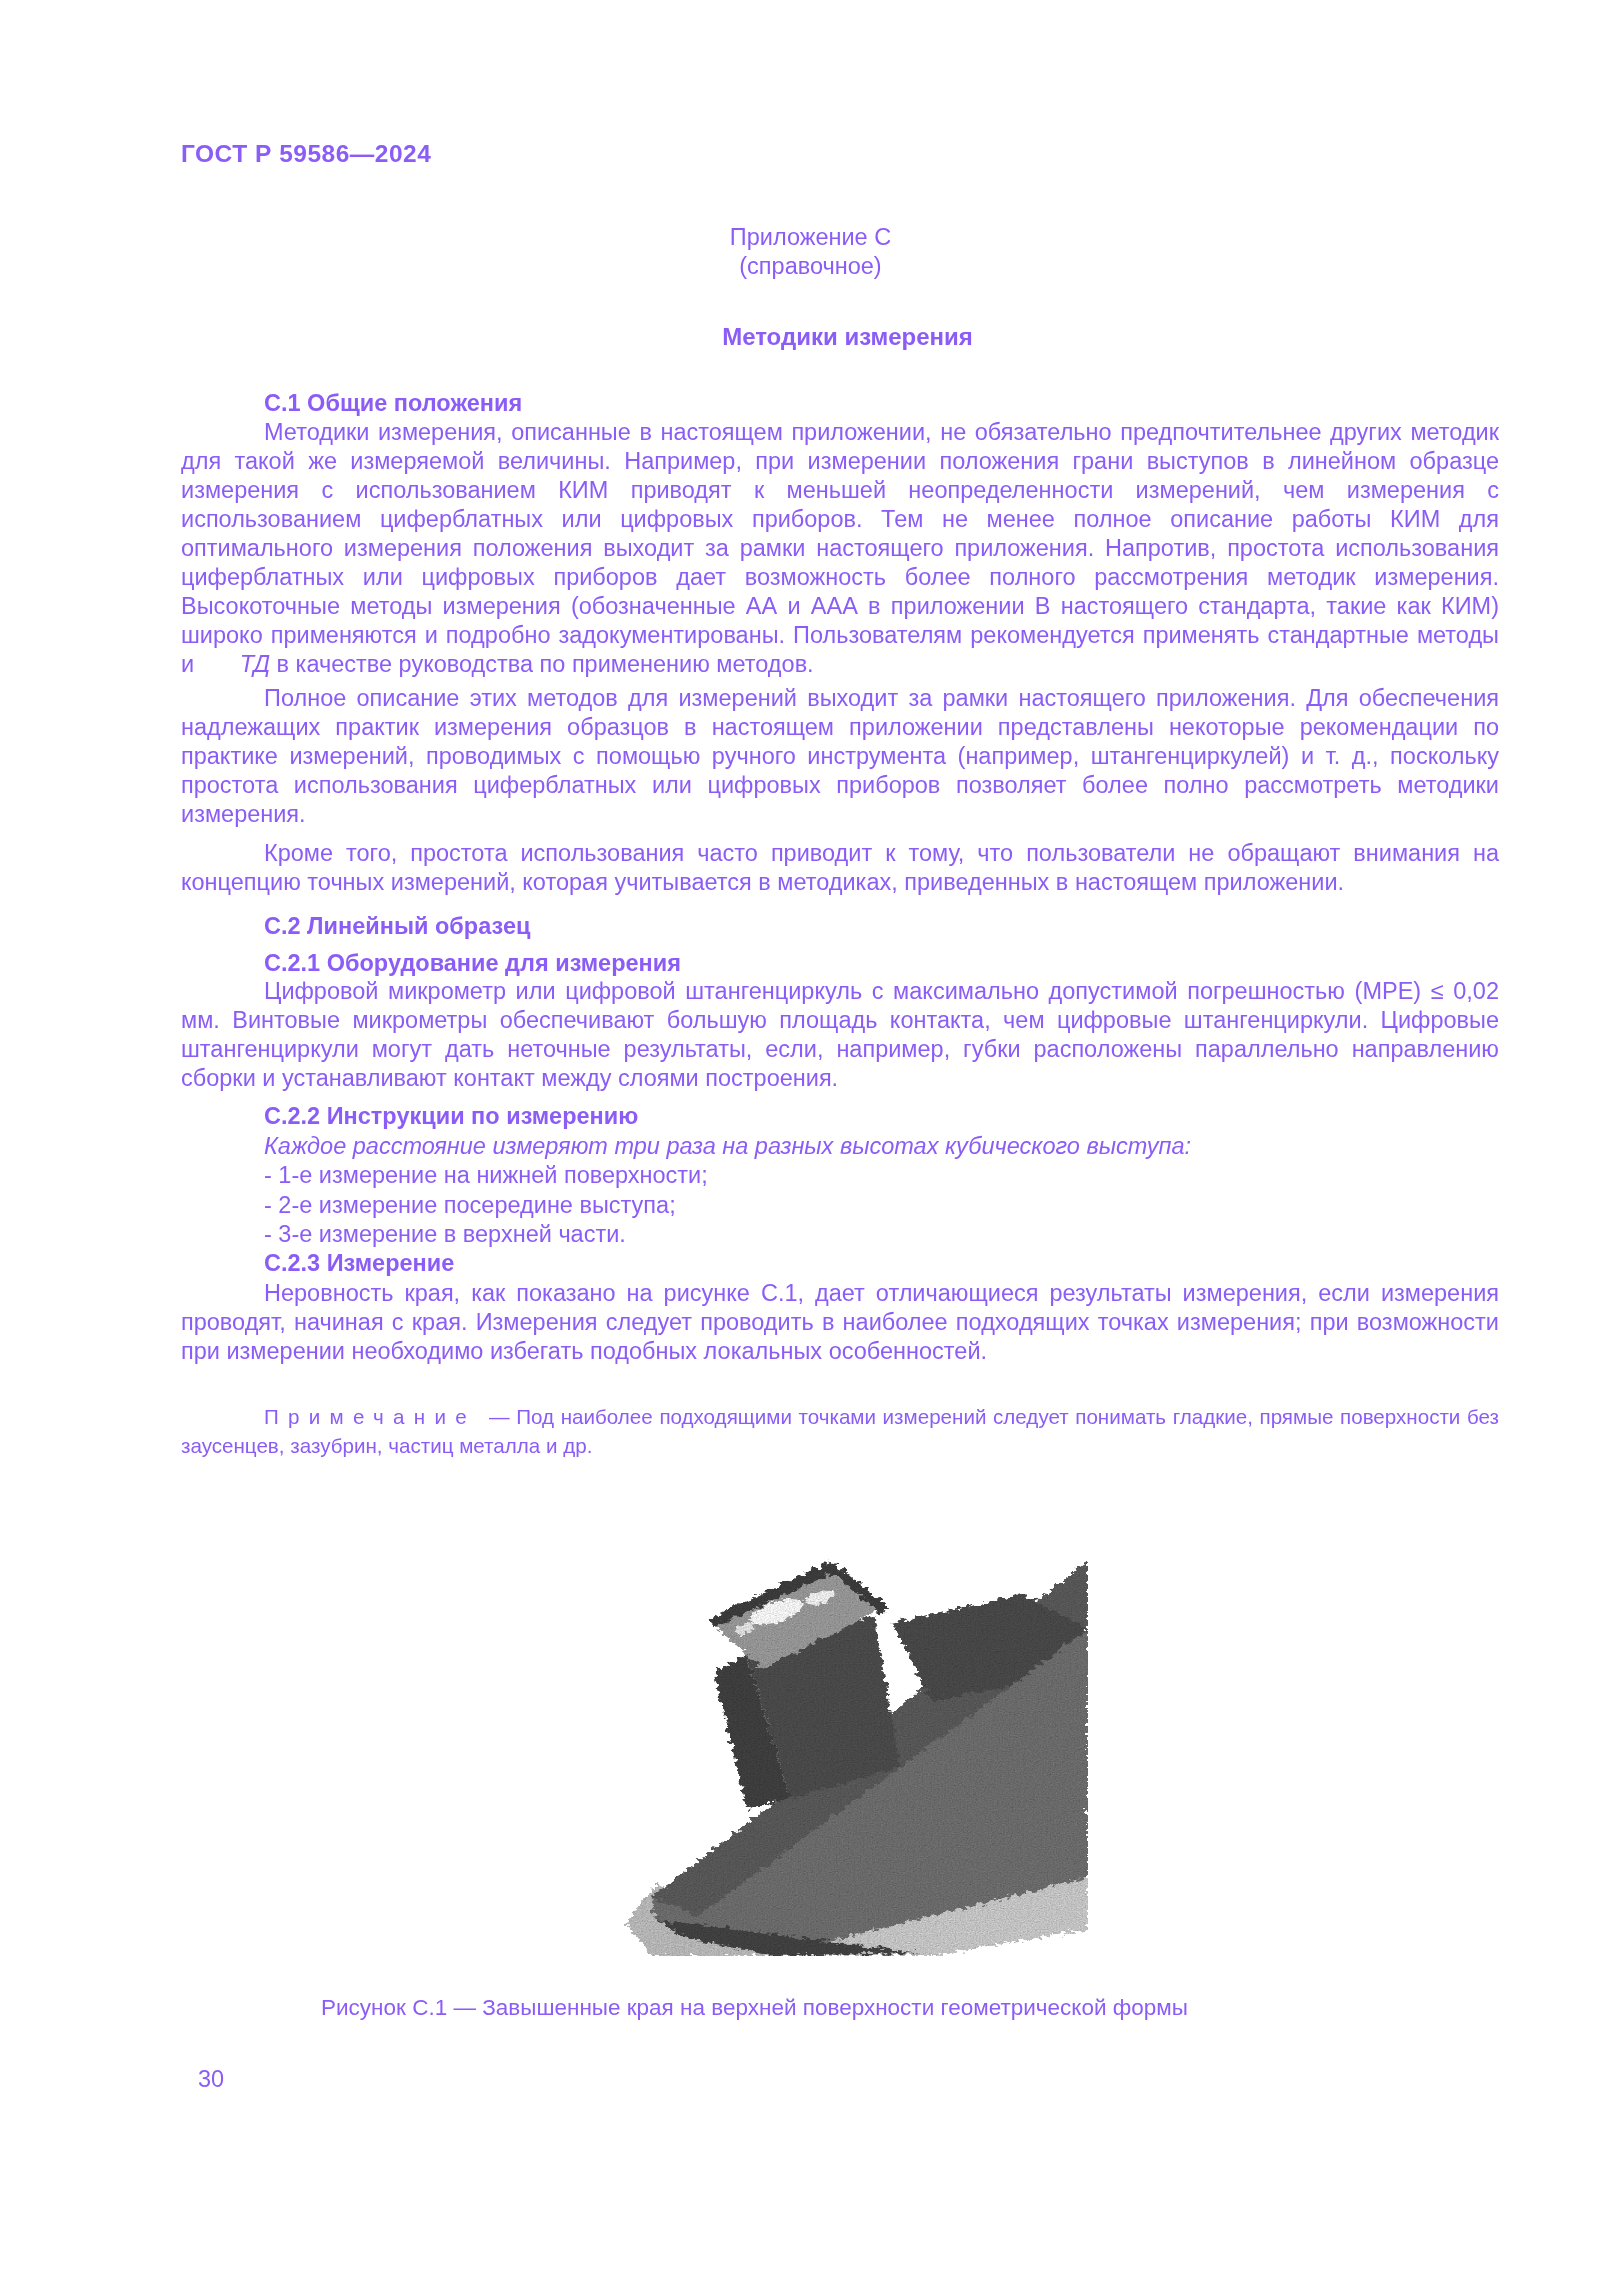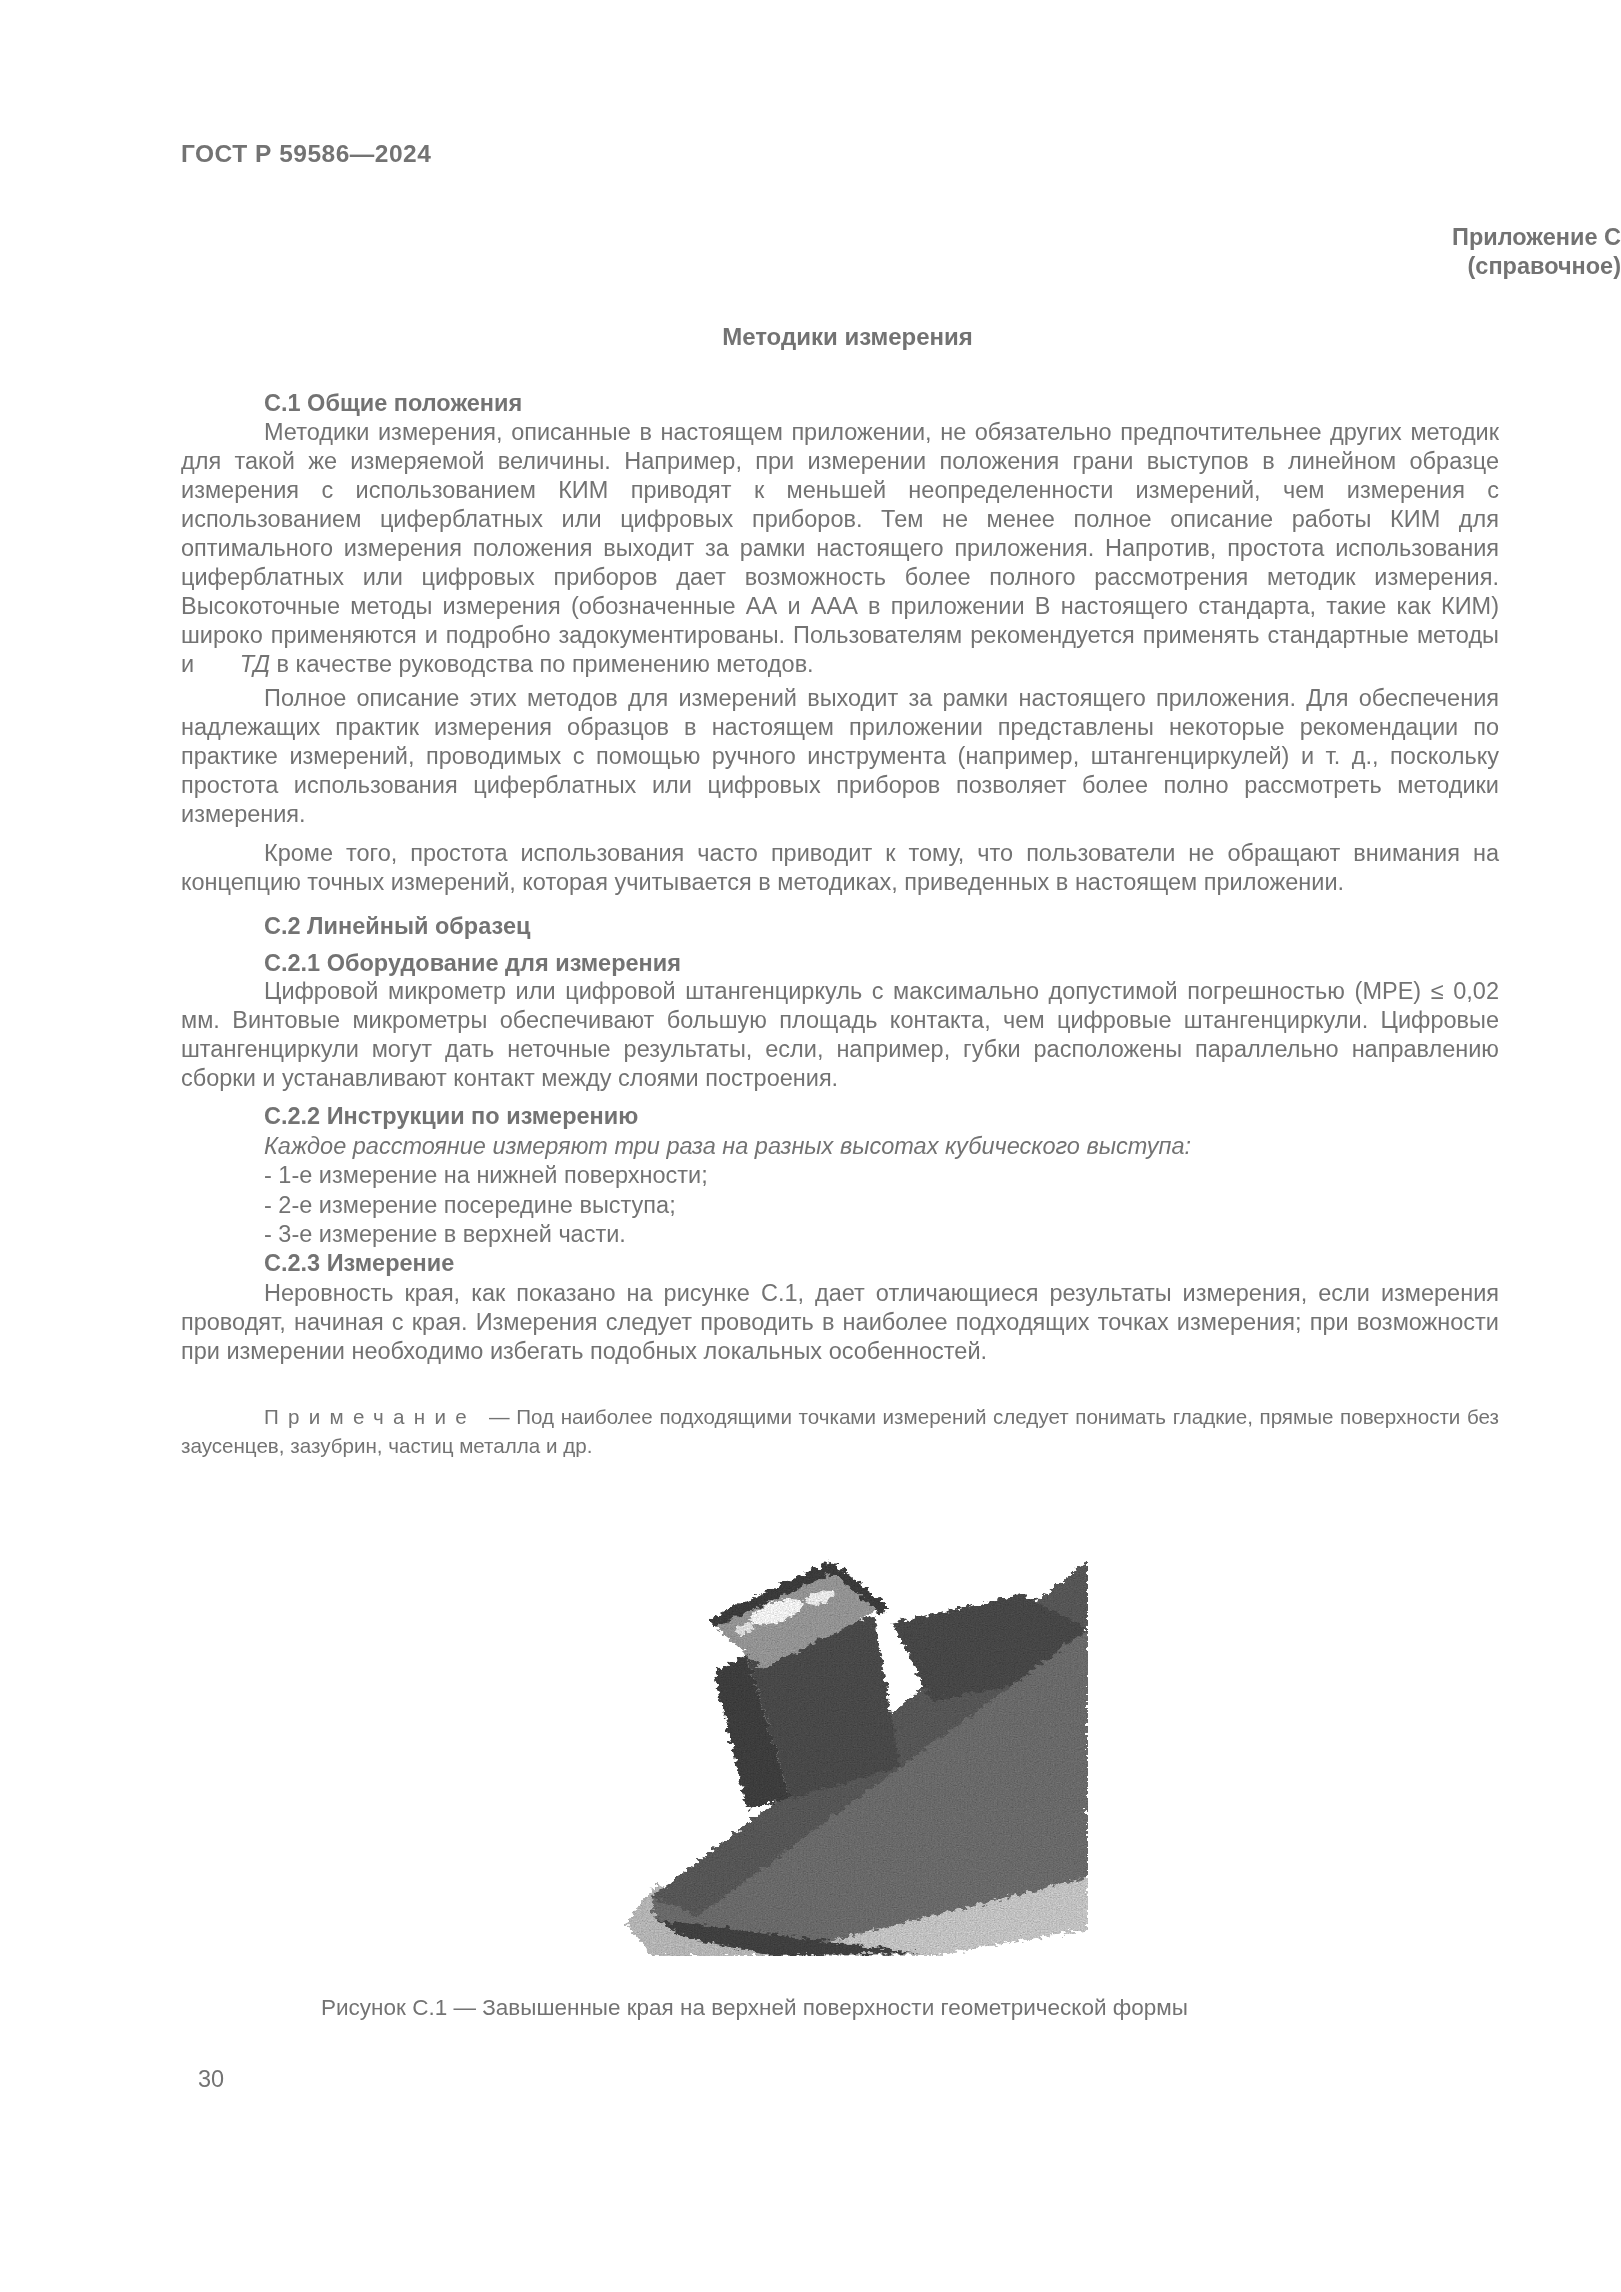--- a/index.html
+++ b/index.html
@@ -2,31 +2,31 @@
 <html lang="ru"><head>
 <meta charset="utf-8">
 <style>
   html,body{margin:0;padding:0;background:#e8e8e8;}
   .page{
     position:relative;
     width:1621px;height:2293px;
     margin:0 auto;
     background:#ffffff;
     font-family:"Liberation Sans", sans-serif;
-    color:#737373;
+    color:#8b5cf6;
     overflow:hidden;
   }
   .abs{position:absolute;}
   .doc-header{
     left:181px;top:140px;width:686px;
     font-size:24.5px;font-weight:bold;letter-spacing:0.5px;
   }
   .appendix-block{
     left:0;top:223px;width:1621px;
-    text-align:right;font-size:23.5px;font-weight:bold;line-height:29px;
+    text-align:center;font-size:23.5px;font-weight:normal;line-height:29px;
   }
   .doc-title{
     left:0;top:323px;width:1621px;
     text-align:center;font-size:24px;font-weight:bold;padding-left:37px;
   }
   .content{left:181px;width:1318px;}
   .h-sec{font-size:23.5px;font-weight:bold;padding-left:83px;white-space:nowrap;}
   .para{
     font-size:23.5px;line-height:29px;text-align:justify;
     text-indent:83px;margin:0;

